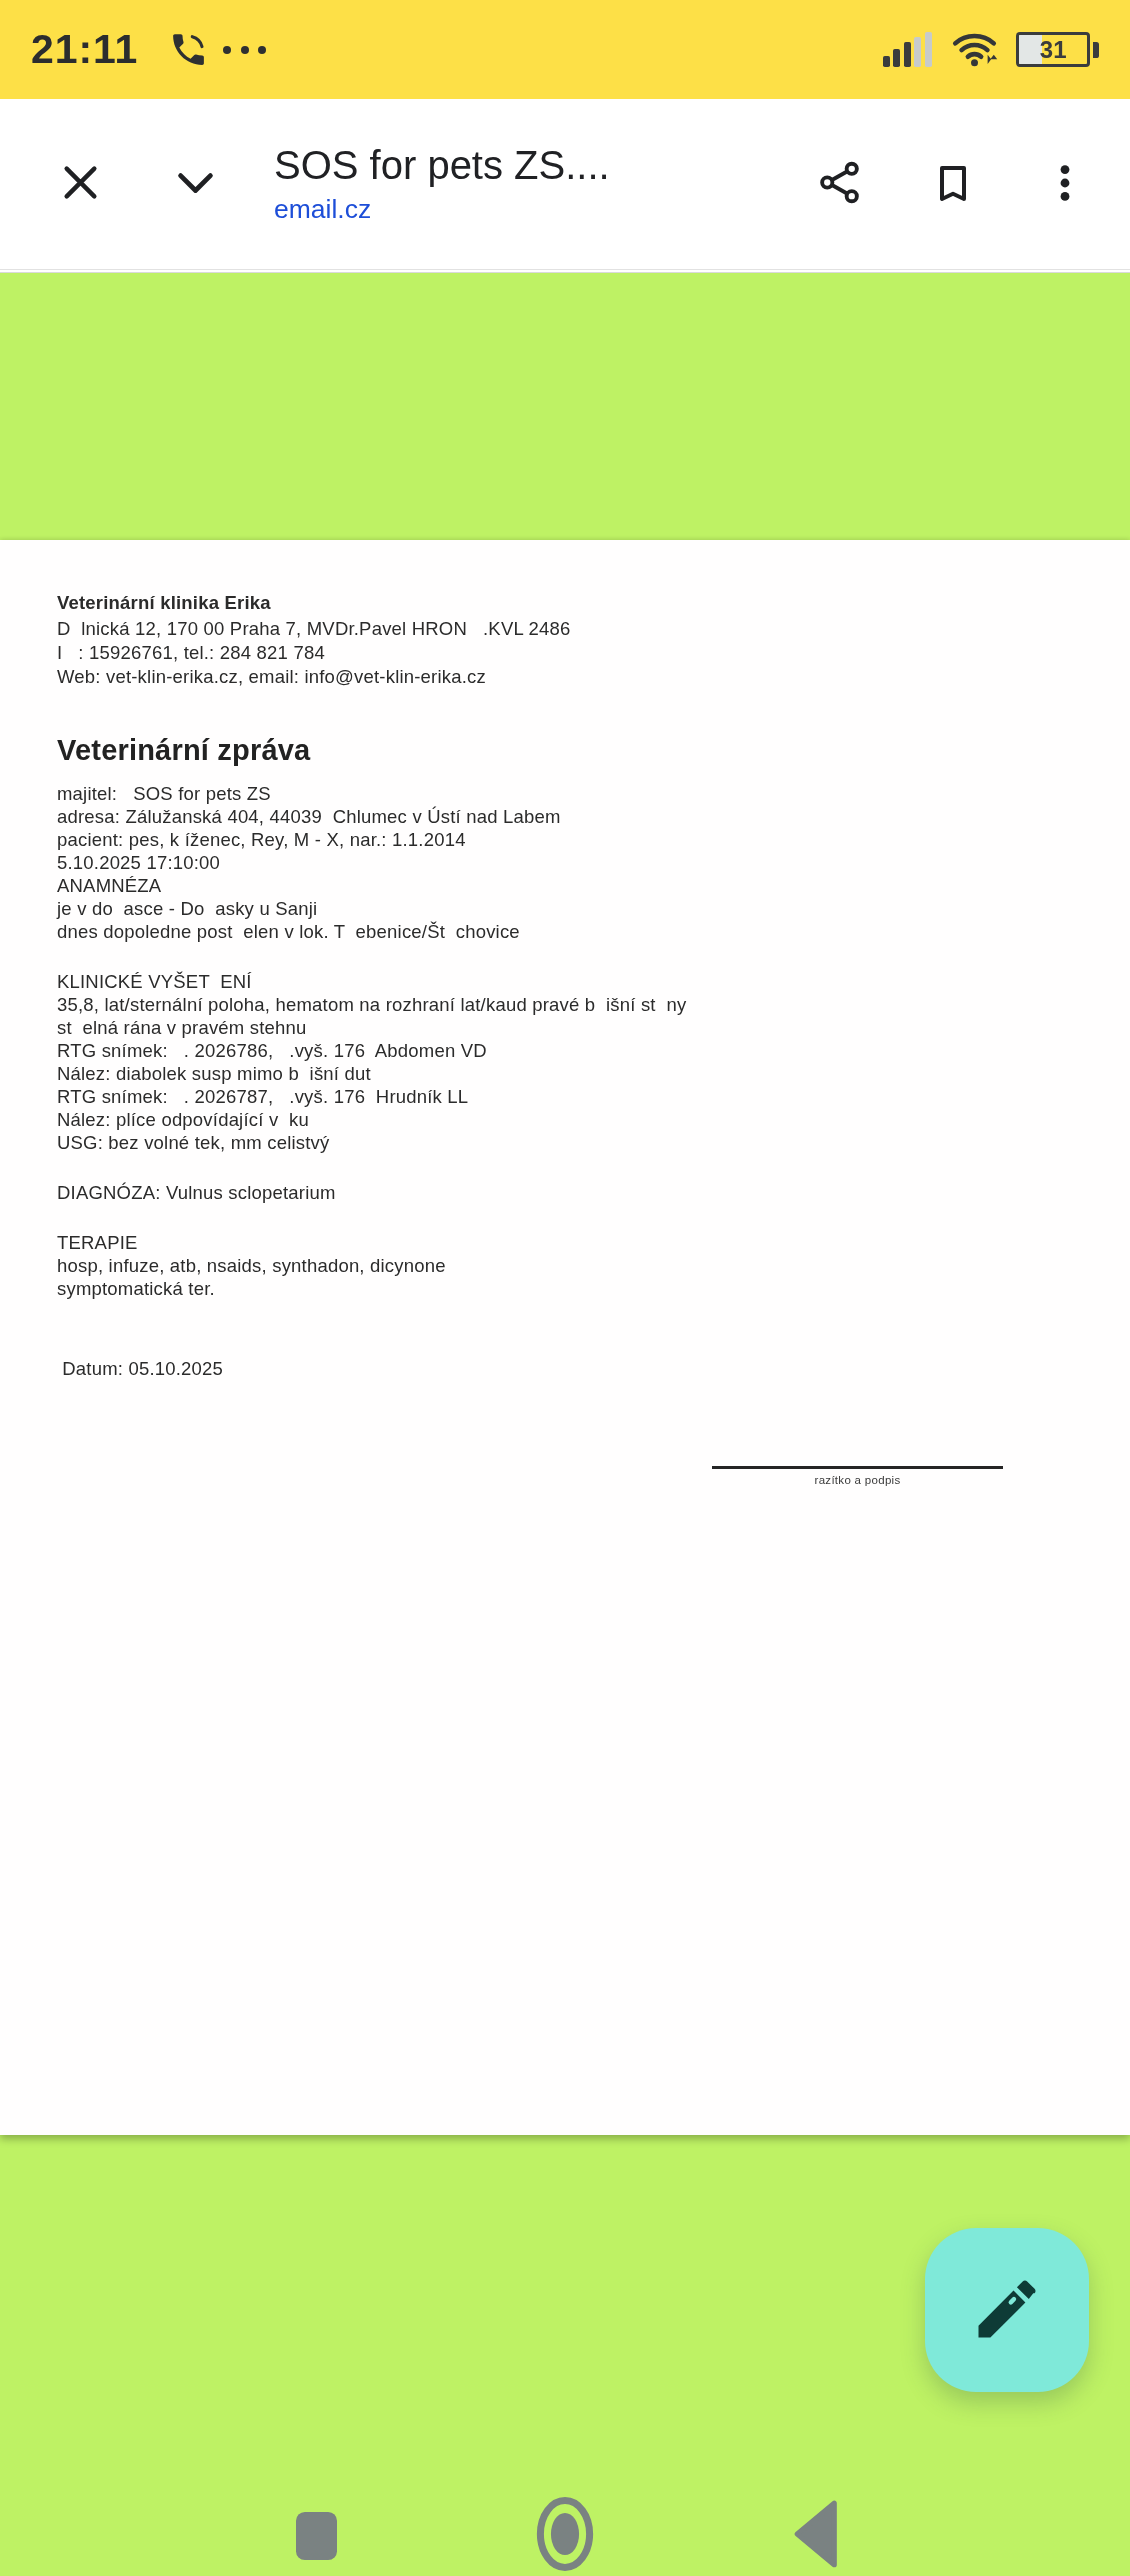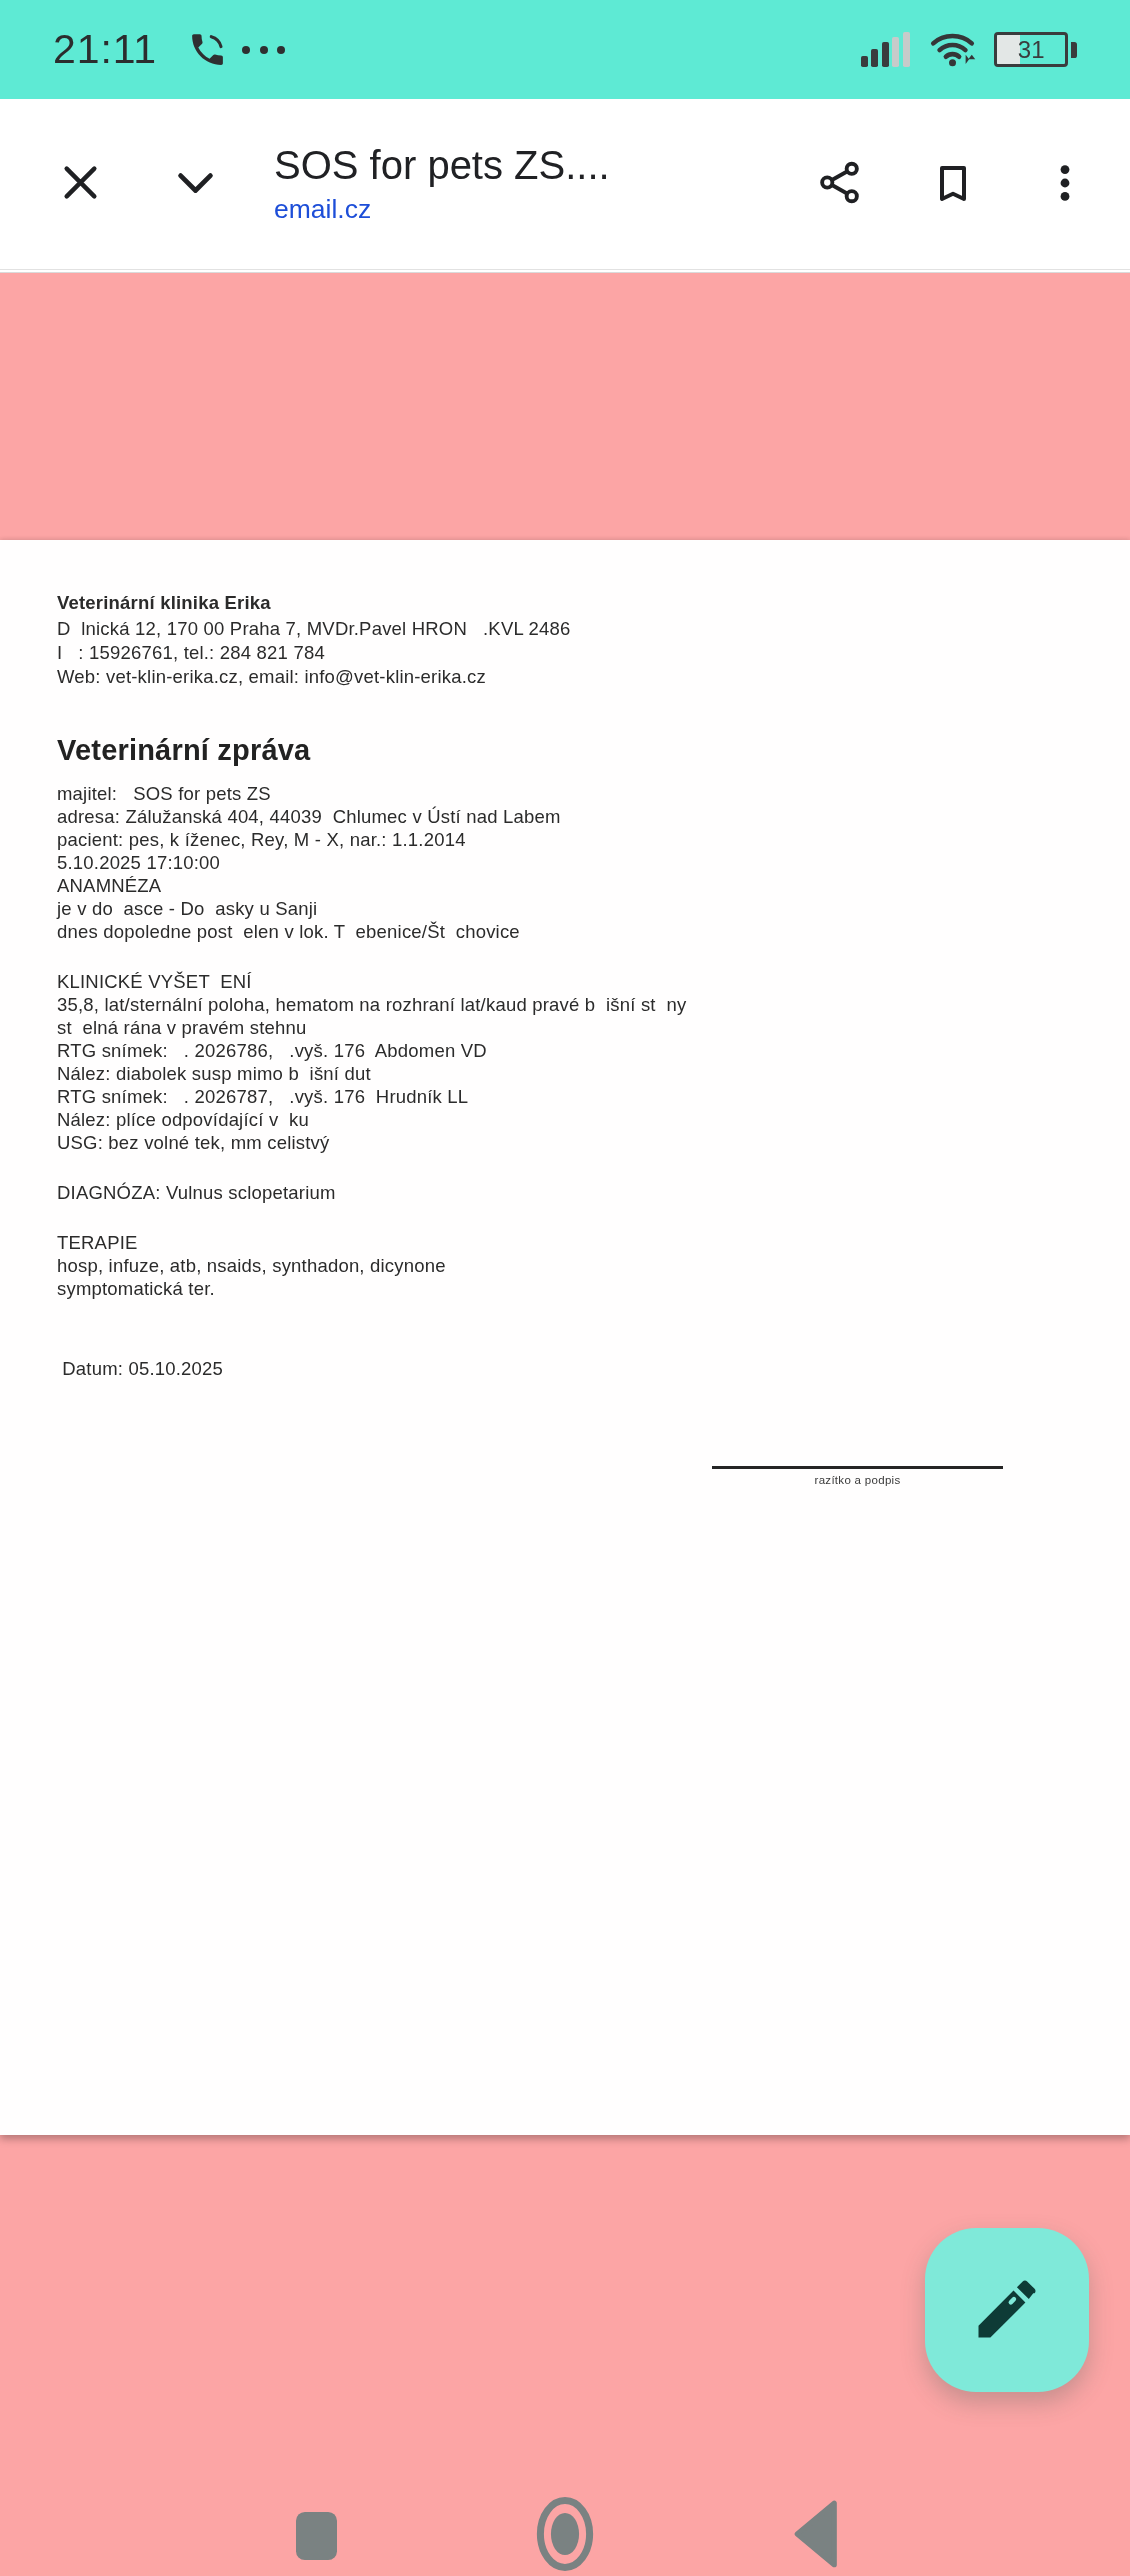--- a/index.html
+++ b/index.html
@@ -6,22 +6,22 @@
   .screen {
     position:relative; width:1130px; height:2576px; margin:0 auto;
     background:#ffffff; overflow:hidden;
     font-family:"Liberation Sans", sans-serif;
     -webkit-font-smoothing:antialiased;
   }
 
   
   .status-bar {
     position:absolute; top:0; left:0; right:0; height:99px;
-    display:flex; align-items:center; padding:0 53px; box-sizing:border-box;
-    background:#5eead4; color:#2b2d2e;
+    display:flex; align-items:center; padding:0 31px; box-sizing:border-box;
+    background:#fde047; color:#2b2d2e;font-weight:bold;
   }
   .status-time { font-size:41px; letter-spacing:0.9px; color:#2b2d2e; }
   .status-phone { margin-left:30px; display:flex; align-items:center; }
   .status-dots { margin-left:14px; display:flex; gap:9.7px; align-items:center; }
   .status-dots i { width:8px; height:8px; border-radius:50%; background:#2e3031; }
   .status-spacer { flex:1; }
   .status-right { display:flex; align-items:center; gap:17.7px; }
   .signal { display:flex; align-items:flex-end; gap:3.5px; height:35px; }
   .signal i { width:7px; border-radius:1.8px; background:#3a3c3d; display:block; }
   .signal i.dim { background:#c7cbca; }
@@ -42,21 +42,21 @@
   }
   .icon-btn { background:none; border:none; padding:0; display:flex; align-items:center; justify-content:center; cursor:pointer; }
   .hdr-title-block { margin-left:51px; display:flex; flex-direction:column; min-width:0; }
   .hdr-title { font-size:40px; color:#202124; line-height:46px; white-space:nowrap; }
   .hdr-subtitle { font-size:26.5px; color:#1d4ed8; line-height:34px; margin-top:3.5px; }
   .hdr-right { margin-left:auto; display:flex; align-items:center; gap:65px; }
 
   
   .viewer {
     position:absolute; top:272px; left:0; right:0; bottom:0;
-    background:#fca5a5; border-top:1.8px solid #dadada;
+    background:#bef264; border-top:1.8px solid #dadada;
   }
   .doc-page {
     position:absolute; top:539px; left:0; width:1130px; height:1595px;
     background:#fffefe;
     box-shadow:0 -1.8px 3.5px rgba(0,0,0,.06), 0 4.4px 8px rgba(0,0,0,.28);
   }
   .doc {
     padding:51px 57px 0 57px; color:#2b2b2b; font-size:18.5px; line-height:23px;
     letter-spacing:0.2px;
   }

